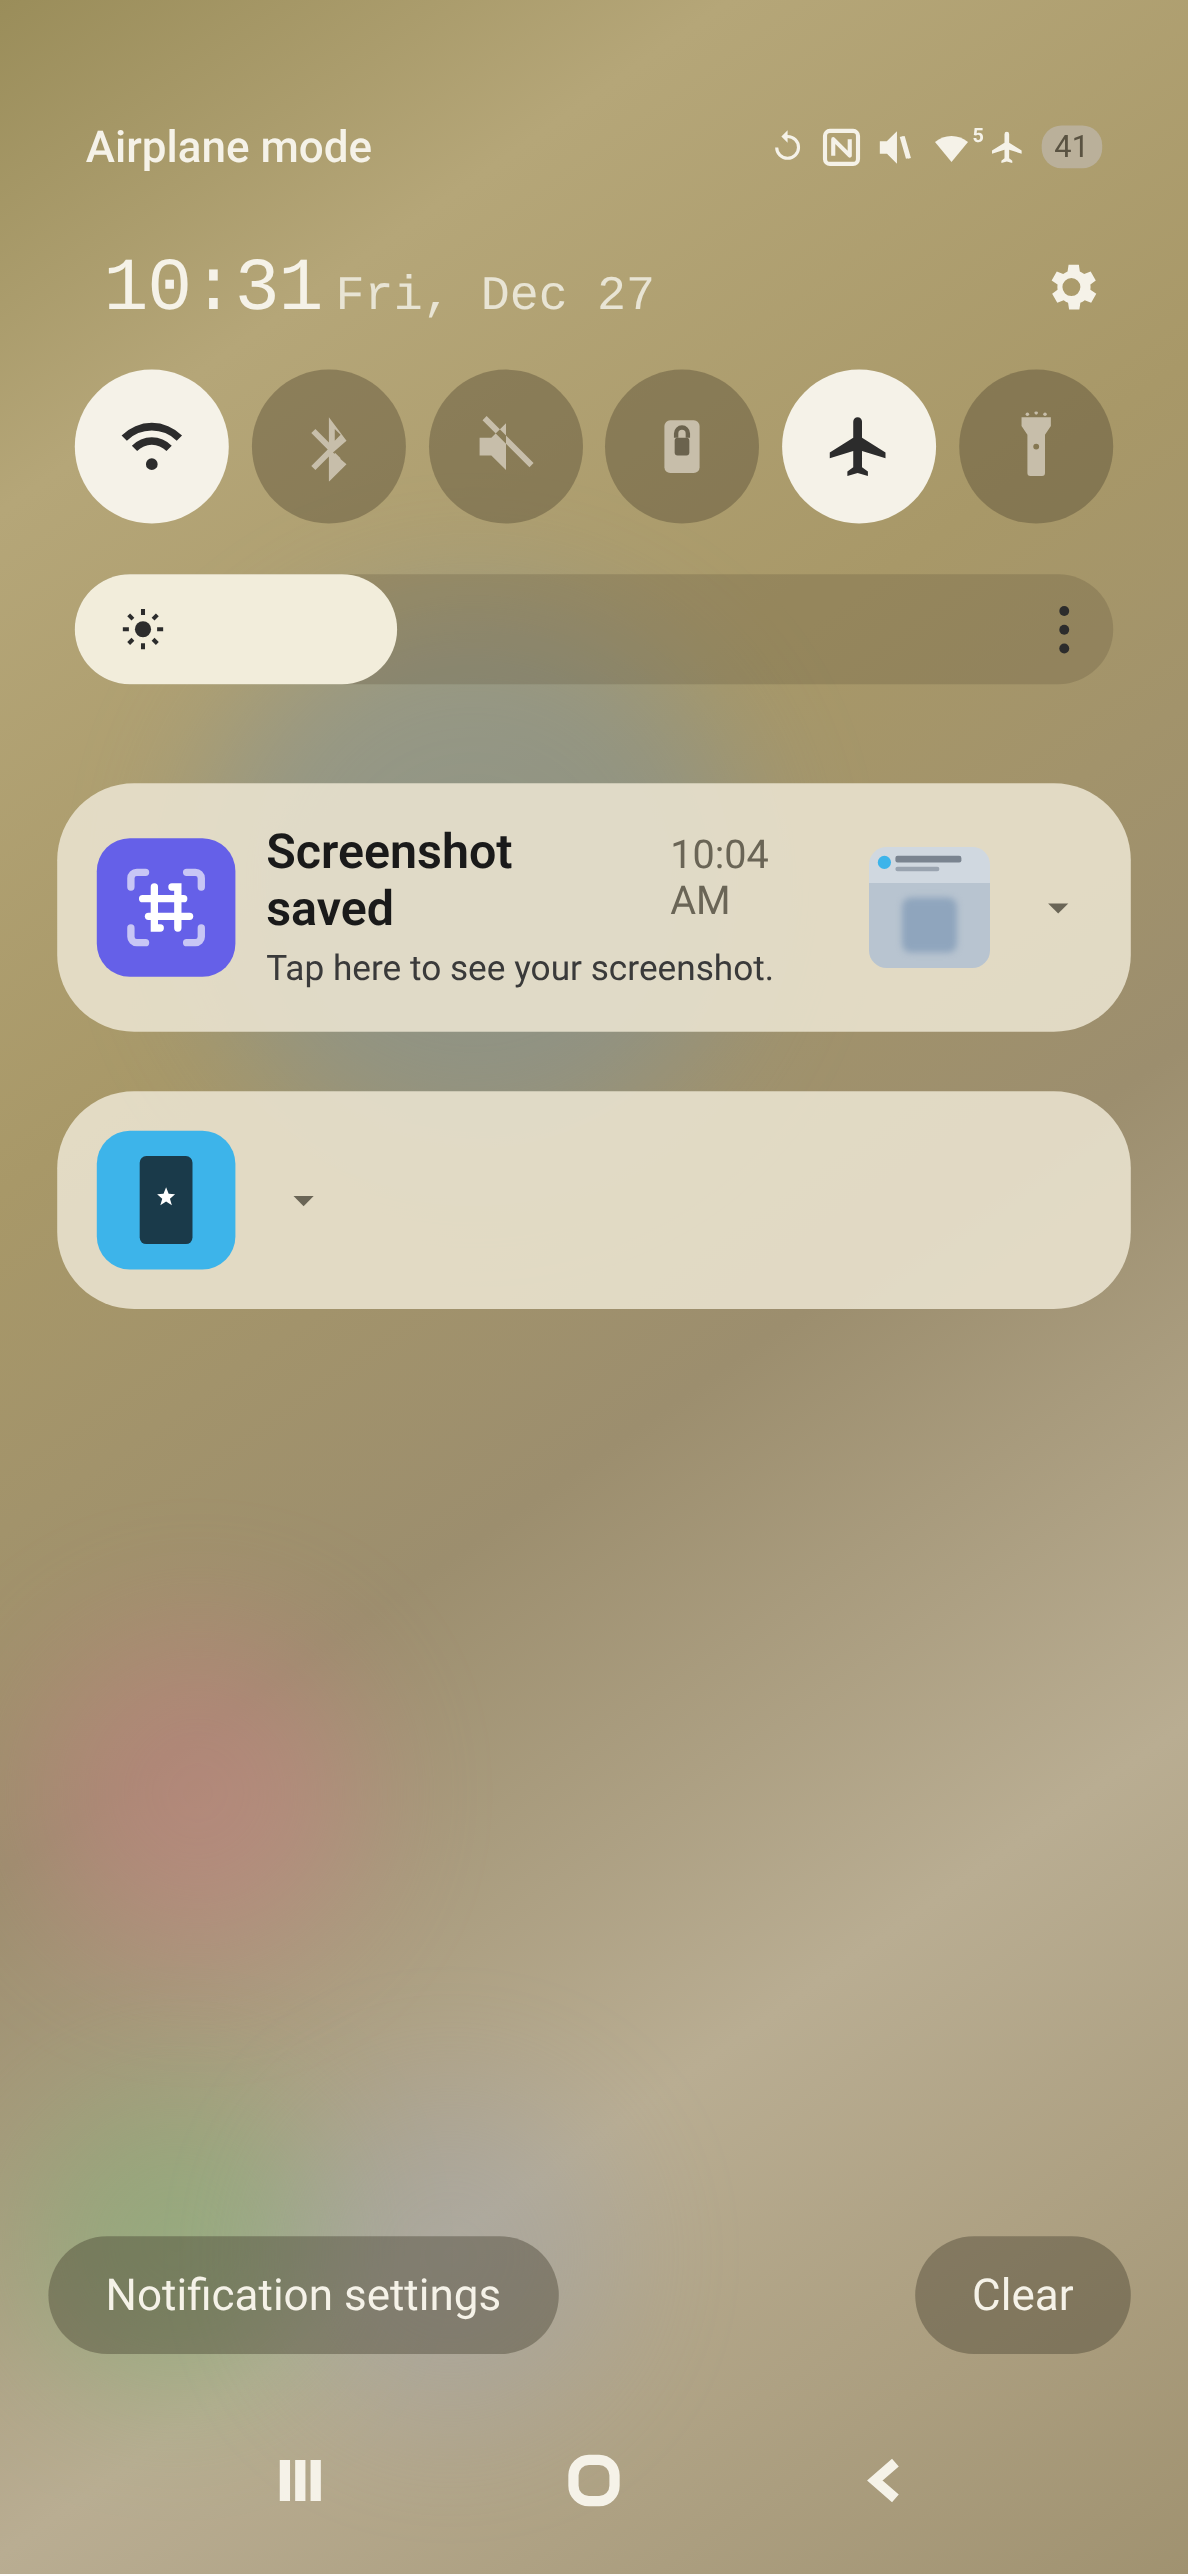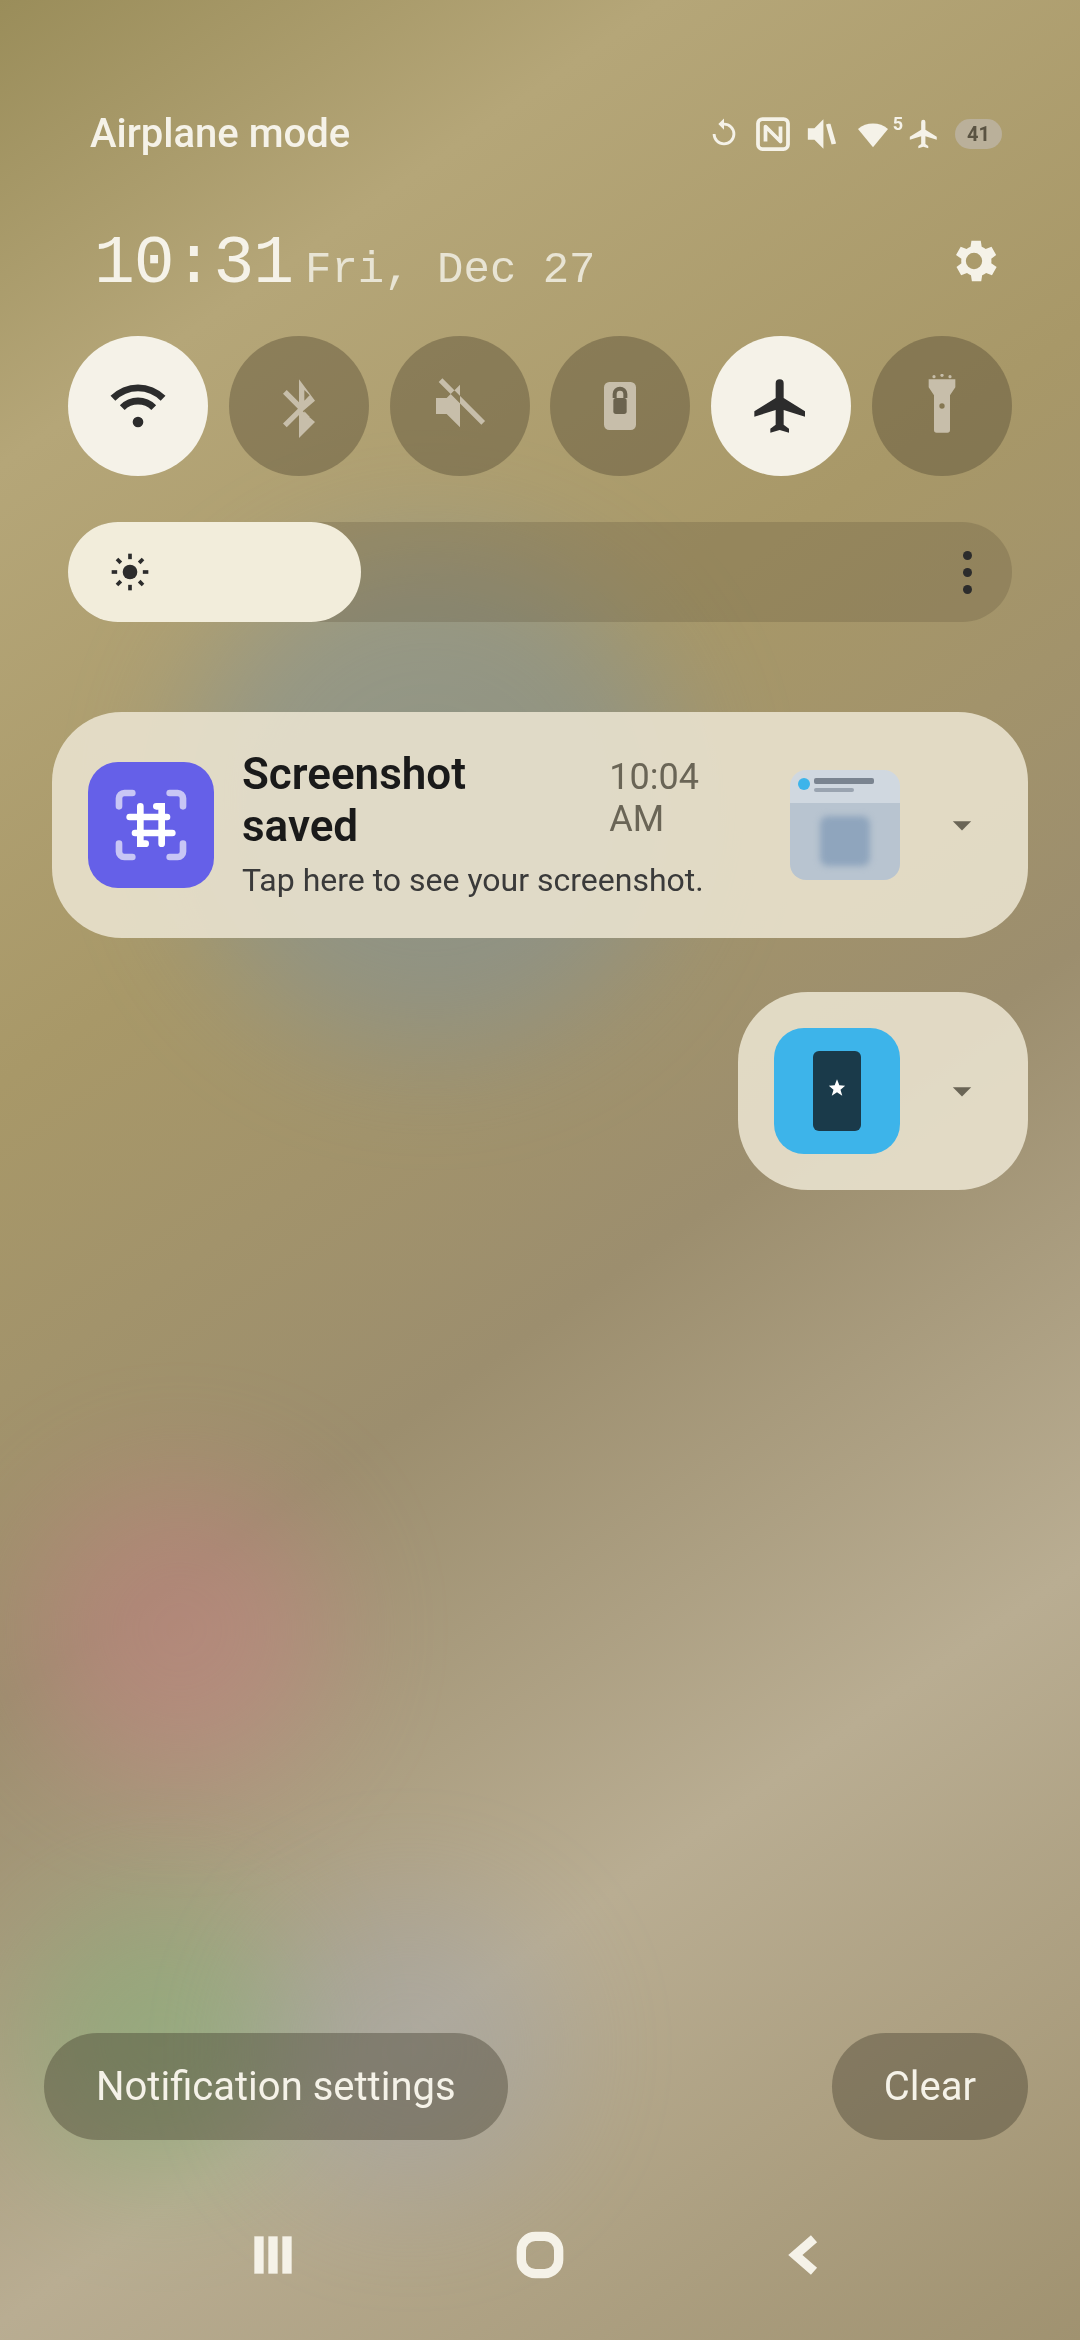--- a/index.html
+++ b/index.html
@@ -19,36 +19,36 @@
     }
     .blob1 { width: 500px; height: 500px; background: #6a8fb5; top: 550px; left: 180px; opacity: 0.35; }
     .blob2 { width: 300px; height: 300px; background: #d67a8a; top: 1480px; left: 30px; opacity: 0.35; }
     .blob3 { width: 280px; height: 280px; background: #5fb56a; top: 1900px; left: 20px; opacity: 0.3; }
     .blob4 { width: 300px; height: 300px; background: #8a9cc0; top: 1900px; left: 260px; opacity: 0.25; }
 
     
     .statusbar {
       position: absolute;
       top: 110px;
-      left: 12px; right: 0;
+      left: 0; right: 0;
       padding: 0 78px 0 78px;
       display: flex;
       justify-content: space-between;
       align-items: center;
       color: #f5f2e8;
     }
     .statusbar-left { font-size: 40px; font-weight: 500; }
     .statusbar-right { display: flex; align-items: center; gap: 14px; }
     .statusbar-right svg { fill: #f5f2e8; }
     .battery-pill {
       background: #bab09a;
       border-radius: 18px;
       padding: 3px 12px;
-      font-size: 20px;
-      font-weight: 700;
+      font-size: 28px;
+      font-weight: 400;
       color: #5a5342;
     }
 
     
     .header {
       position: absolute;
       top: 225px;
       left: 94px; right: 78px;
       display: flex;
       align-items: baseline;
@@ -113,21 +113,20 @@
     }
 
     
     .notifs {
       position: absolute;
       top: 712px;
       left: 52px; right: 52px;
       display: flex;
       flex-direction: column;
       gap: 54px;
-      align-items: flex-end;
     }
     .notif {
       background: rgba(235, 228, 208, 0.88);
       border-radius: 70px;
       padding: 36px 44px 36px 36px;
       display: flex;
       align-items: center;
       gap: 28px;
     }
     .notif-icon {

